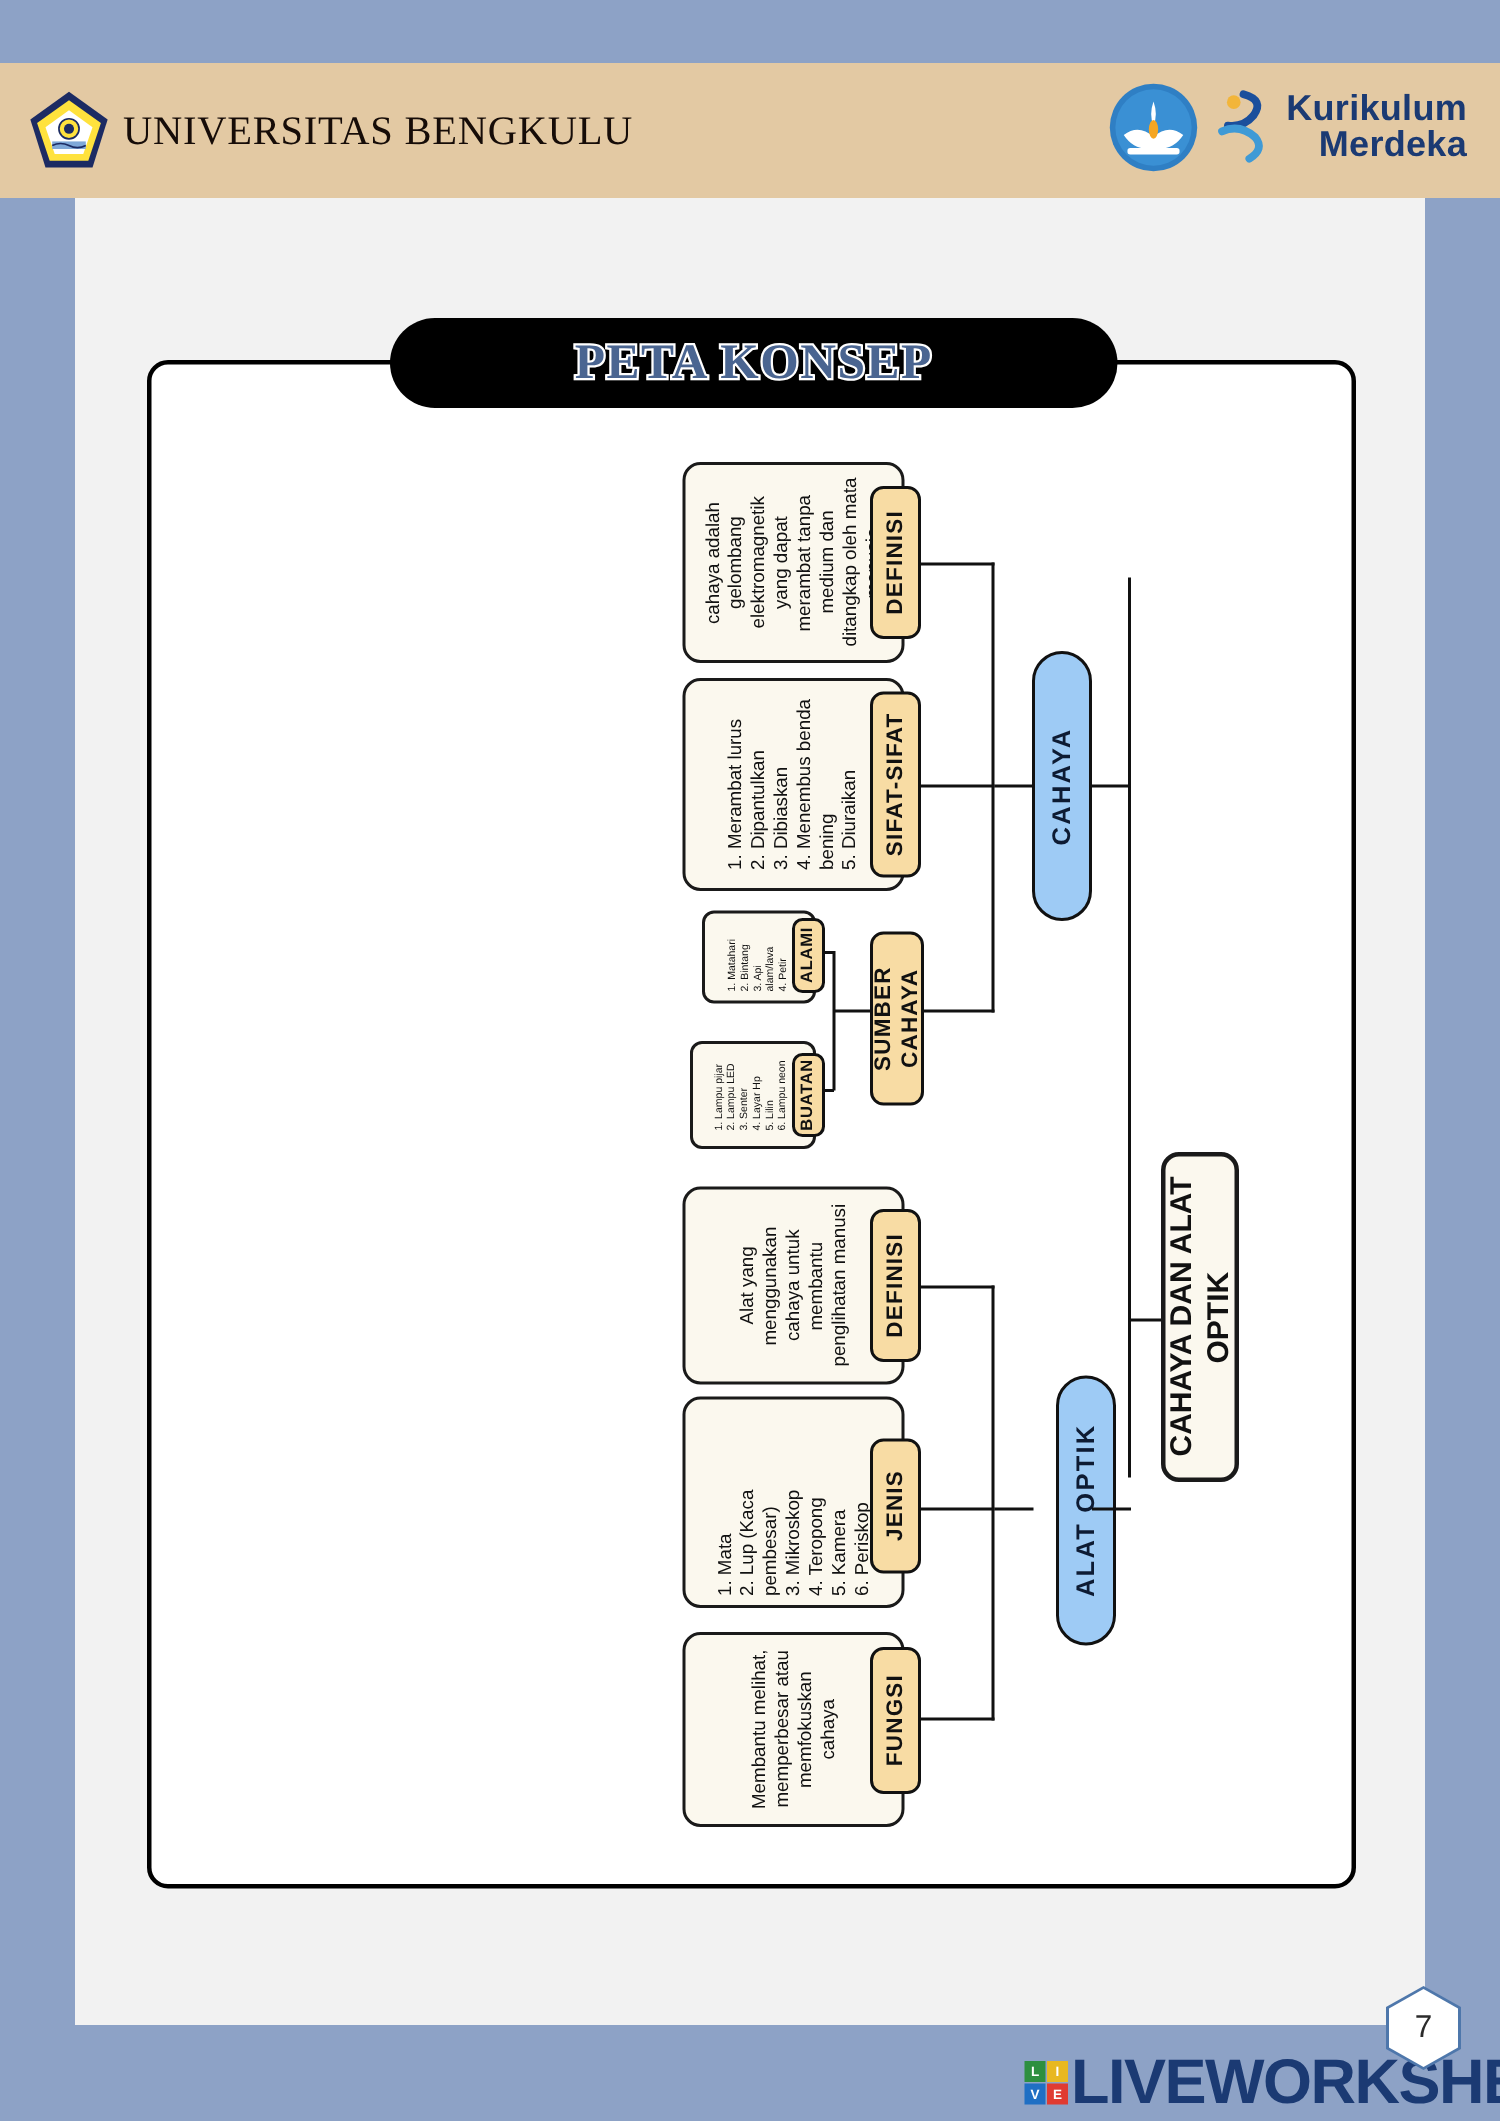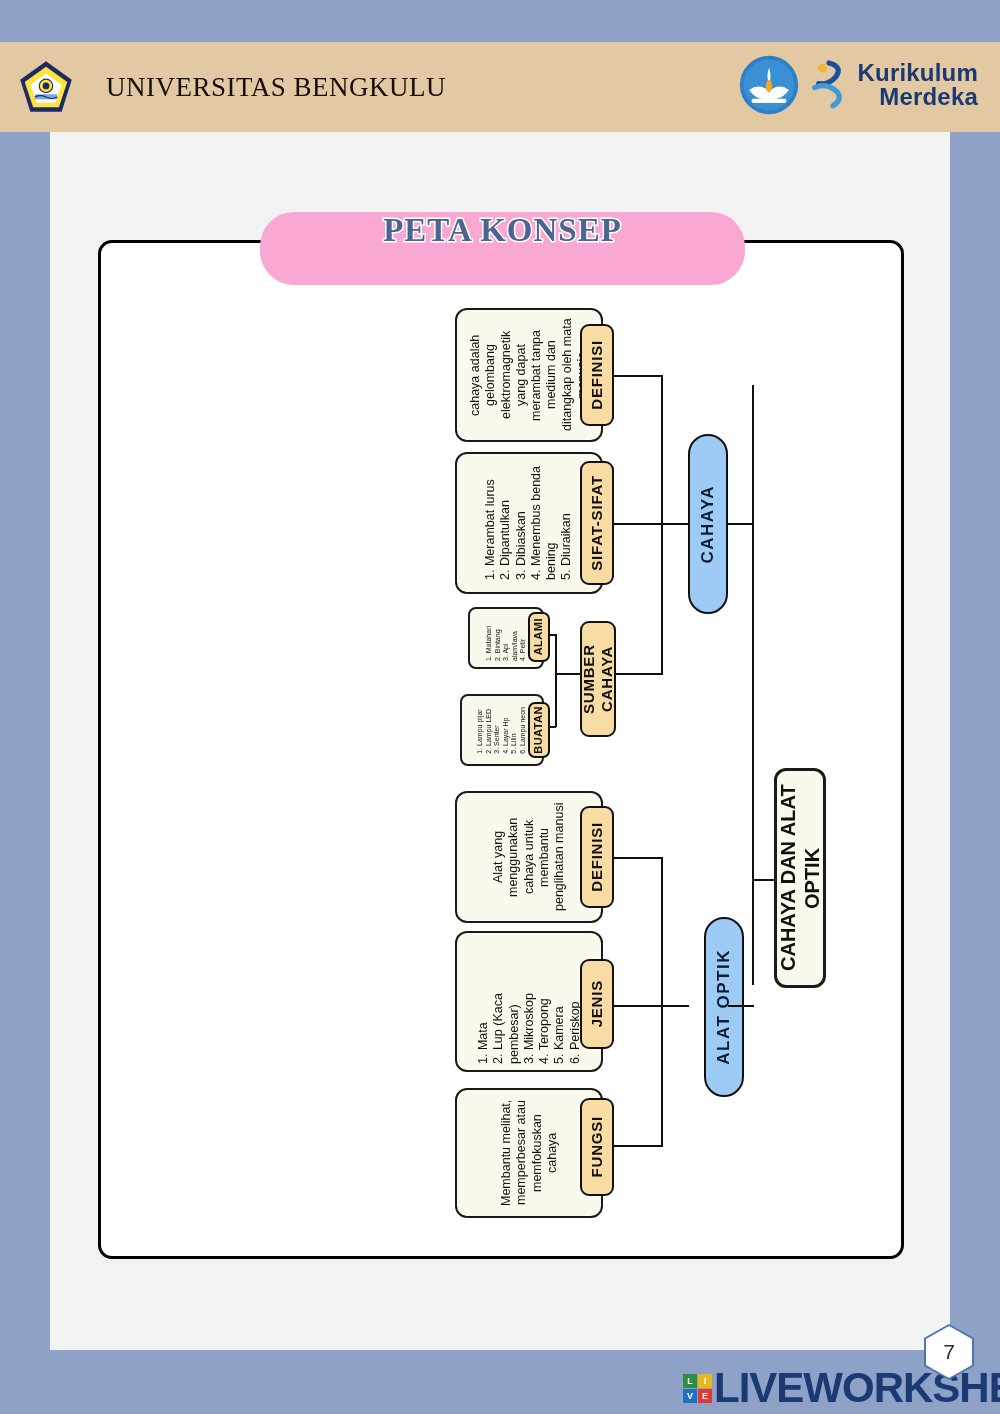--- a/index.html
+++ b/index.html
@@ -16,41 +16,41 @@
   }
   #header{
     position:absolute;left:0px;top:42px;width:1000px;height:90px;
     background:#e3c9a3;
     display:flex;align-items:center;
   }
   #header .uni-wrap{display:flex;align-items:center;margin-left:18px;}
   #uni-logo{width:56px;height:56px;position:relative;flex:0 0 auto;}
   #uni-title{
     font-family:"Liberation Serif", serif;
-    font-size:27px;letter-spacing:.5px;color:#160c08;margin-left:32px;white-space:nowrap;
+    font-size:27px;letter-spacing:.5px;color:#160c08;margin-left:8px;white-space:nowrap;
   }
   #km-wrap{position:absolute;right:22px;top:12px;display:flex;align-items:center;gap:9px;text-align:right;}
   #km-emblem{width:62px;height:62px;flex:0 0 auto;}
   #km-swoosh{width:40px;height:52px;flex:0 0 auto;}
   #km-text{
     font-size:24px;font-weight:bold;color:#1b3a73;line-height:1.02;letter-spacing:.2px;
   }
 
   
   #content{
     position:absolute;left:50px;top:195px;width:900px;height:1155px;background:#f2f2f2;
   }
   #frame{
     position:absolute;left:48px;top:45px;width:800px;height:1013px;
     background:#ffffff;border:3px solid #000;border-radius:14px;
   }
   #title-banner{
-    position:absolute;left:260px;top:212px;width:485px;height:73px;
-    background:#f9a8d4;border-radius:34px;
-    display:flex;align-items:flex-start;justify-content:center;z-index:5;
+    position:absolute;left:260px;top:212px;width:485px;height:60px;
+    background:#000000;border-radius:34px;
+    display:flex;align-items:center;justify-content:center;z-index:5;
   }
   #title-text{
     font-family:"Liberation Serif", serif;
     font-size:33px;font-weight:bold;letter-spacing:1px;
     color:#4a6591;
     -webkit-text-stroke:3px #ffffff;paint-order:stroke fill;
   }
 
   
   #map{position:absolute;left:0;top:0;width:1000px;height:1414px;pointer-events:none;}

